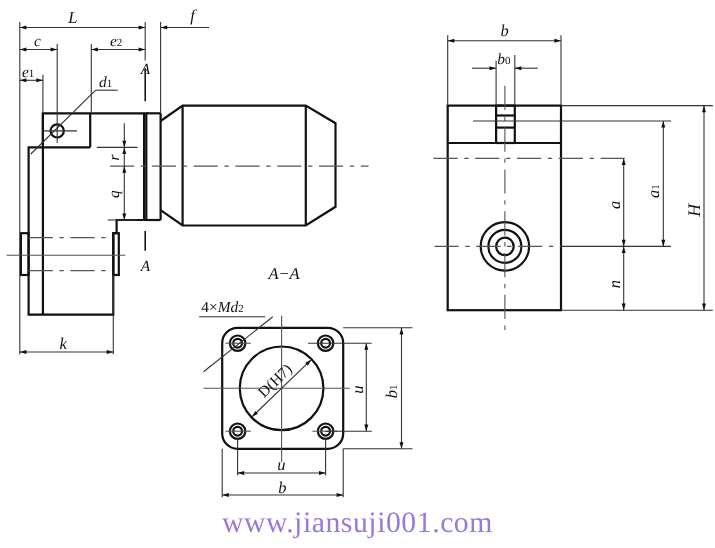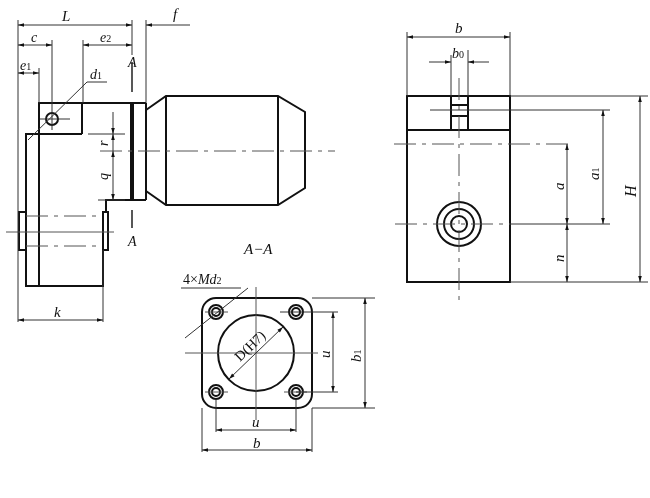--- a/index.html
+++ b/index.html
@@ -164,13 +164,14 @@
     <line class="thin" x1="181" y1="288" x2="241" y2="288"></line>
 
     <text class="lbl" x="183" y="284" font-size="14"><tspan class="sub">4×</tspan><tspan>Md</tspan><tspan class="sub" font-size="10">2</tspan></text>
     <text class="sub" x="0" y="0" font-size="14" transform="translate(240,362) rotate(-44)">D(H7)</text>
     <text class="lbl" x="252" y="427" font-size="15">u</text>
     <text class="lbl" x="253" y="448" font-size="15">b</text>
     <text class="lbl" x="0" y="0" font-size="15" transform="translate(330,358) rotate(-90)">u</text>
     <text class="lbl" x="0" y="0" font-size="15" transform="translate(361,362) rotate(-90)"><tspan>b</tspan><tspan class="sub" font-size="10">1</tspan></text>
   </g>
 </svg>
+<div class="wm">www.jiansuji001.com</div>
 </div>
 
 </body></html>

